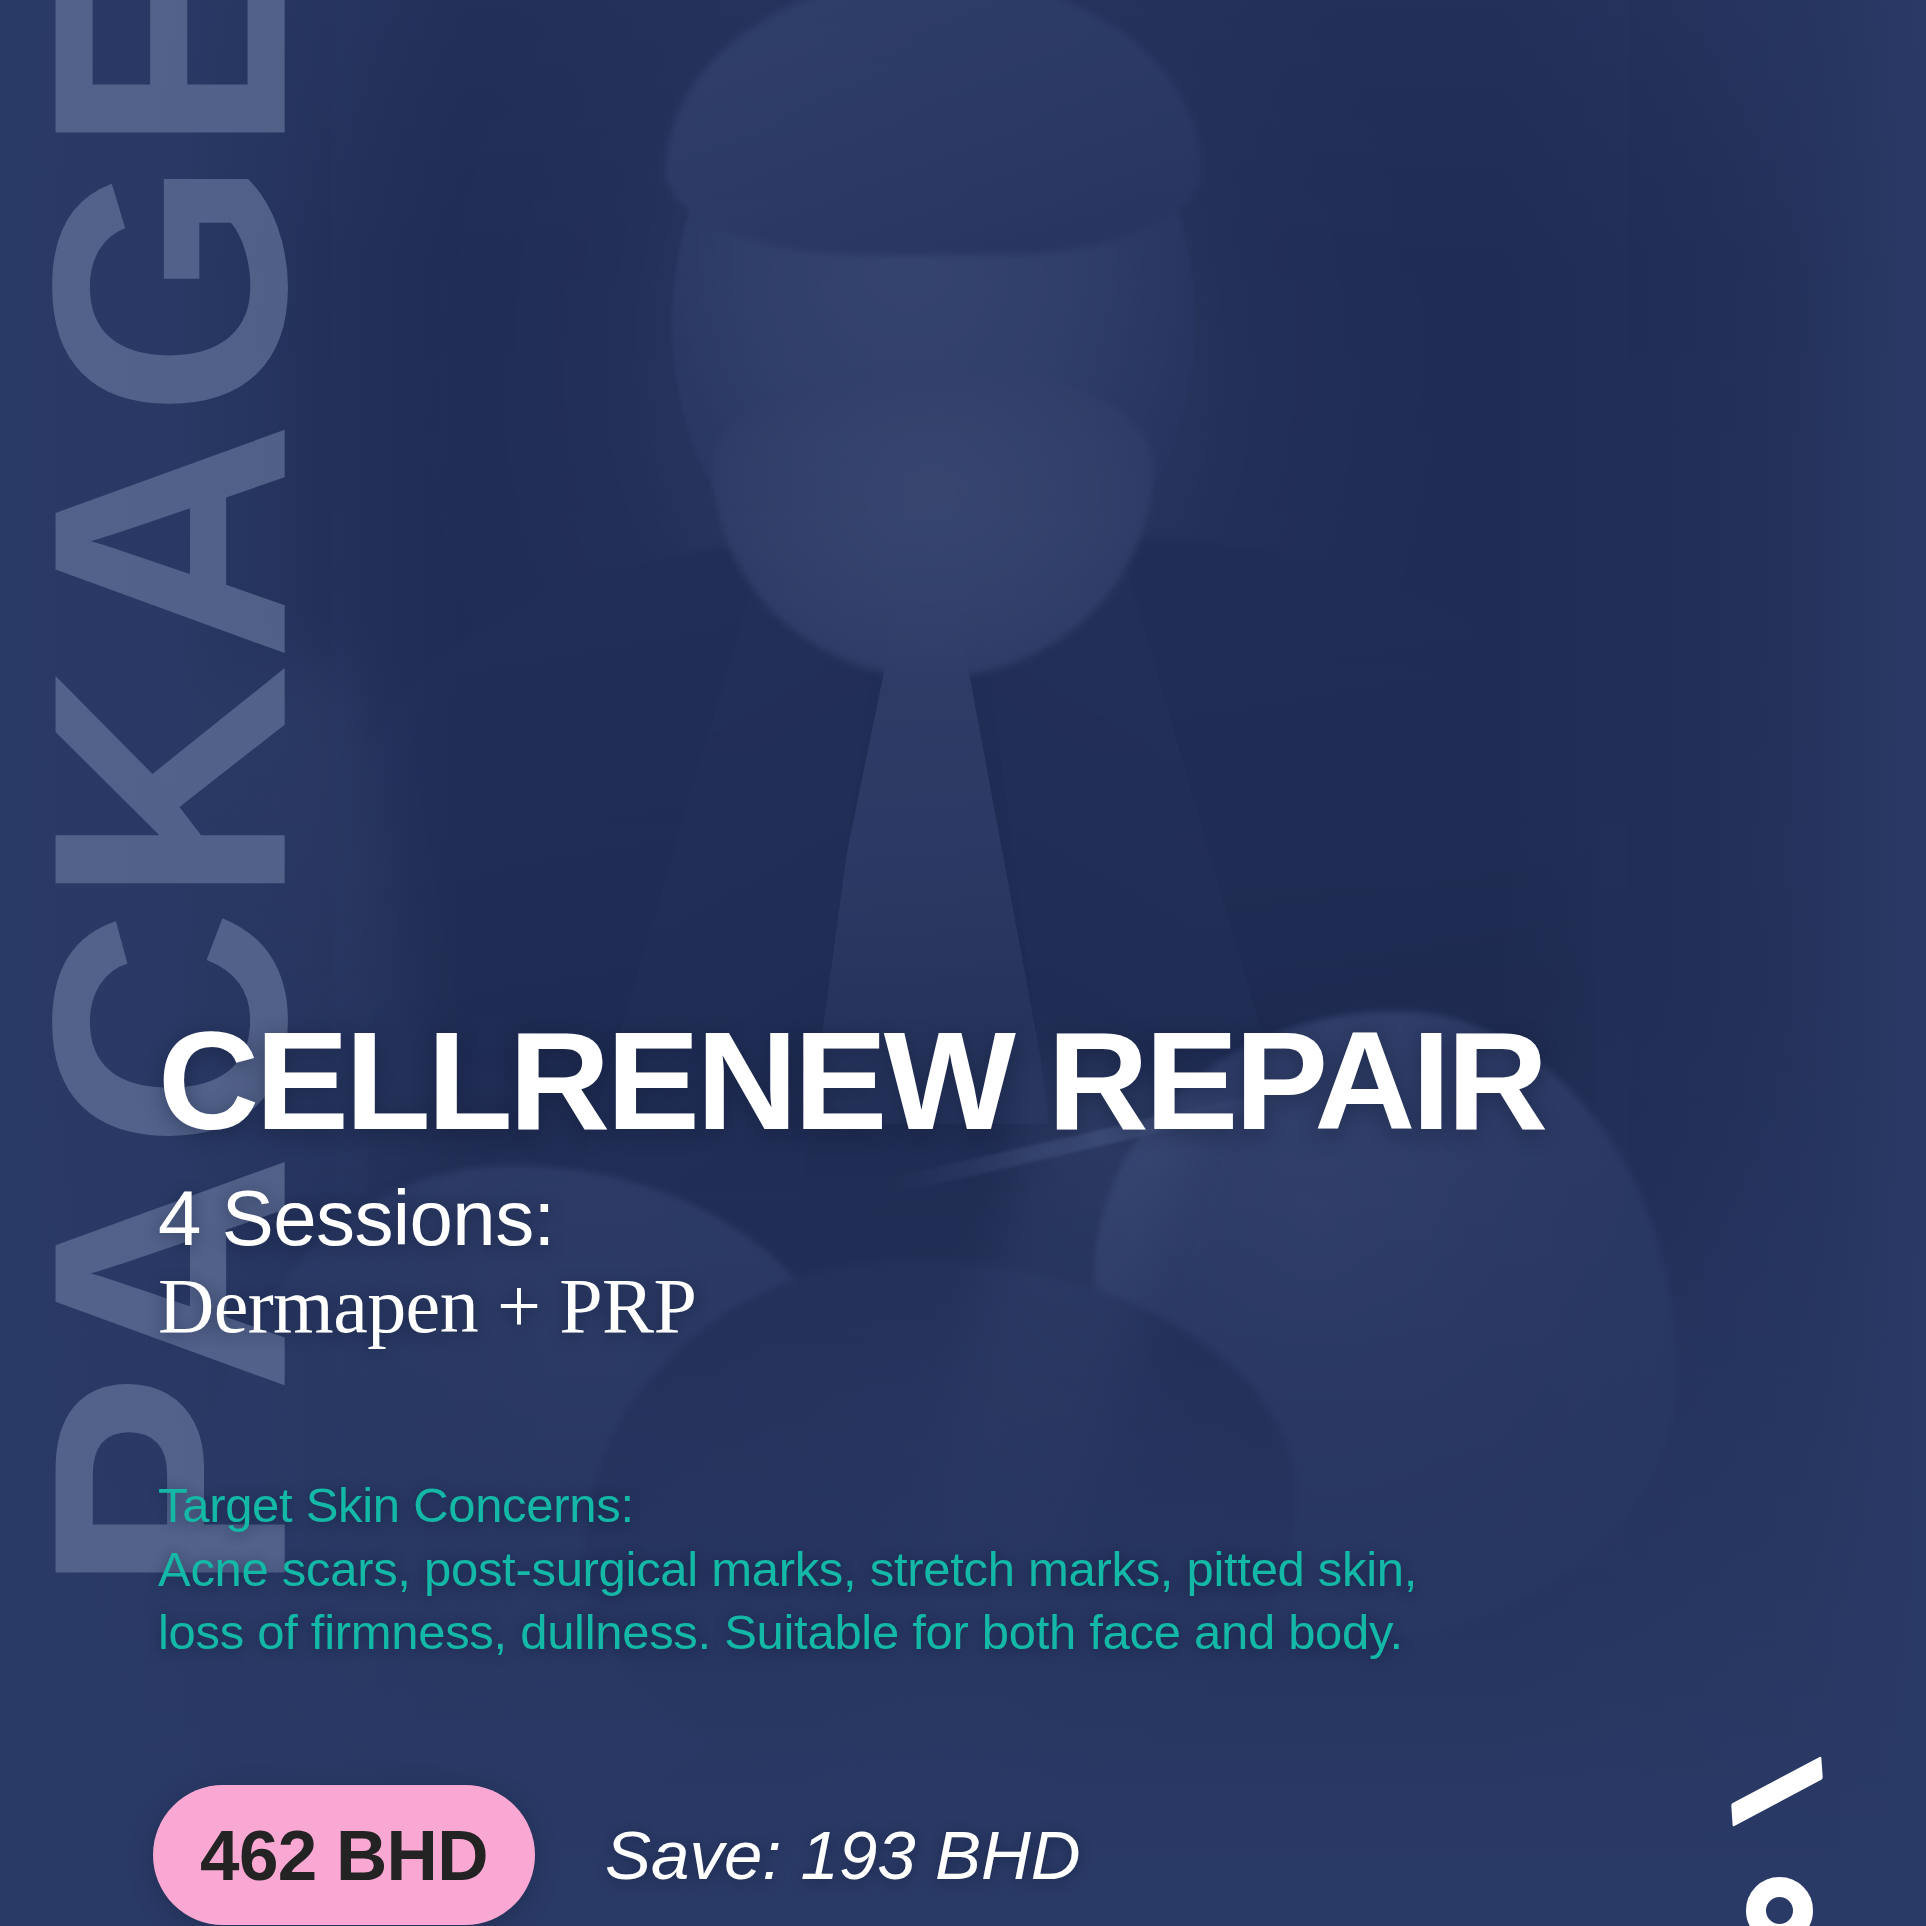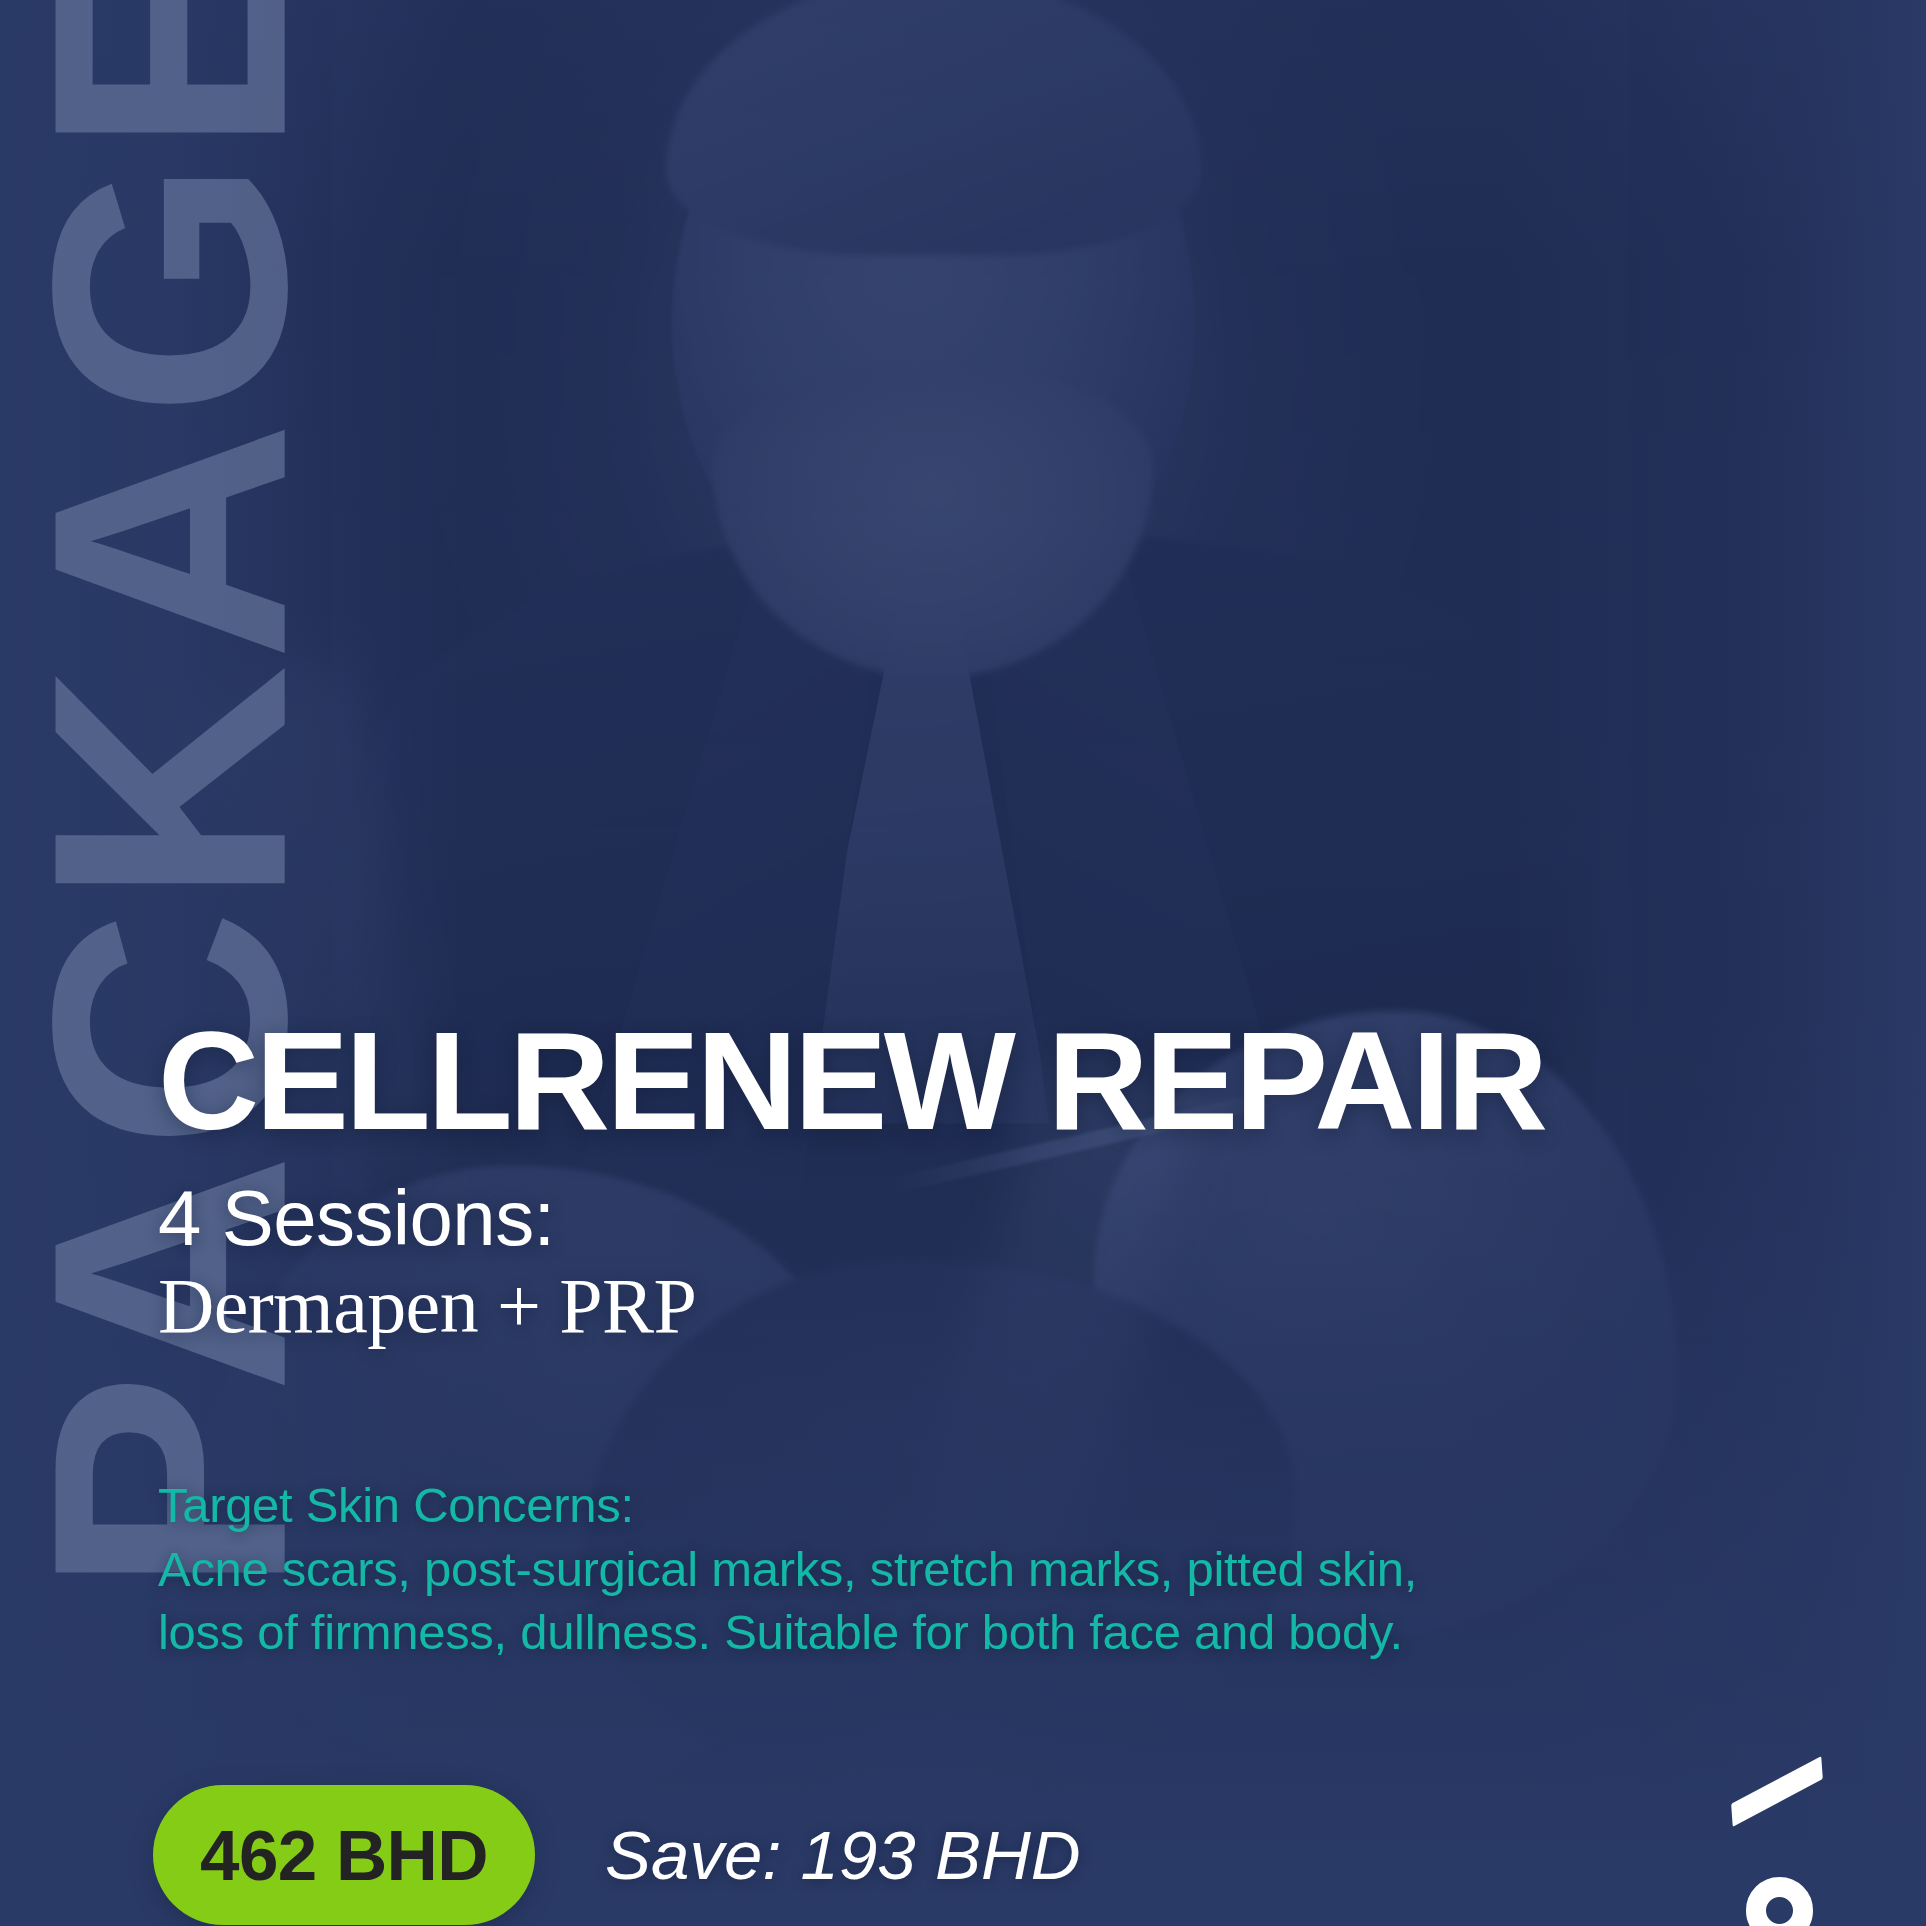--- a/index.html
+++ b/index.html
@@ -196,21 +196,21 @@
   }
 
   .price-row{
     position:absolute;left:153px;top:1785px;
     display:flex;align-items:center;gap:70px;
   }
   .price-badge{
     display:flex;align-items:center;justify-content:center;
     min-width:382px;height:140px;
     padding:0 42px;
-    background:#84cc16;
+    background:#f9a8d4;
     border-radius:70px;
     box-shadow:0 6px 24px rgba(10,18,40,.25);
   }
   .price-badge span{
     font-family:"Liberation Sans", sans-serif;
     font-weight:bold;
     font-size:71px;
     letter-spacing:-0.6px;
     color:#232323;
     line-height:1;

